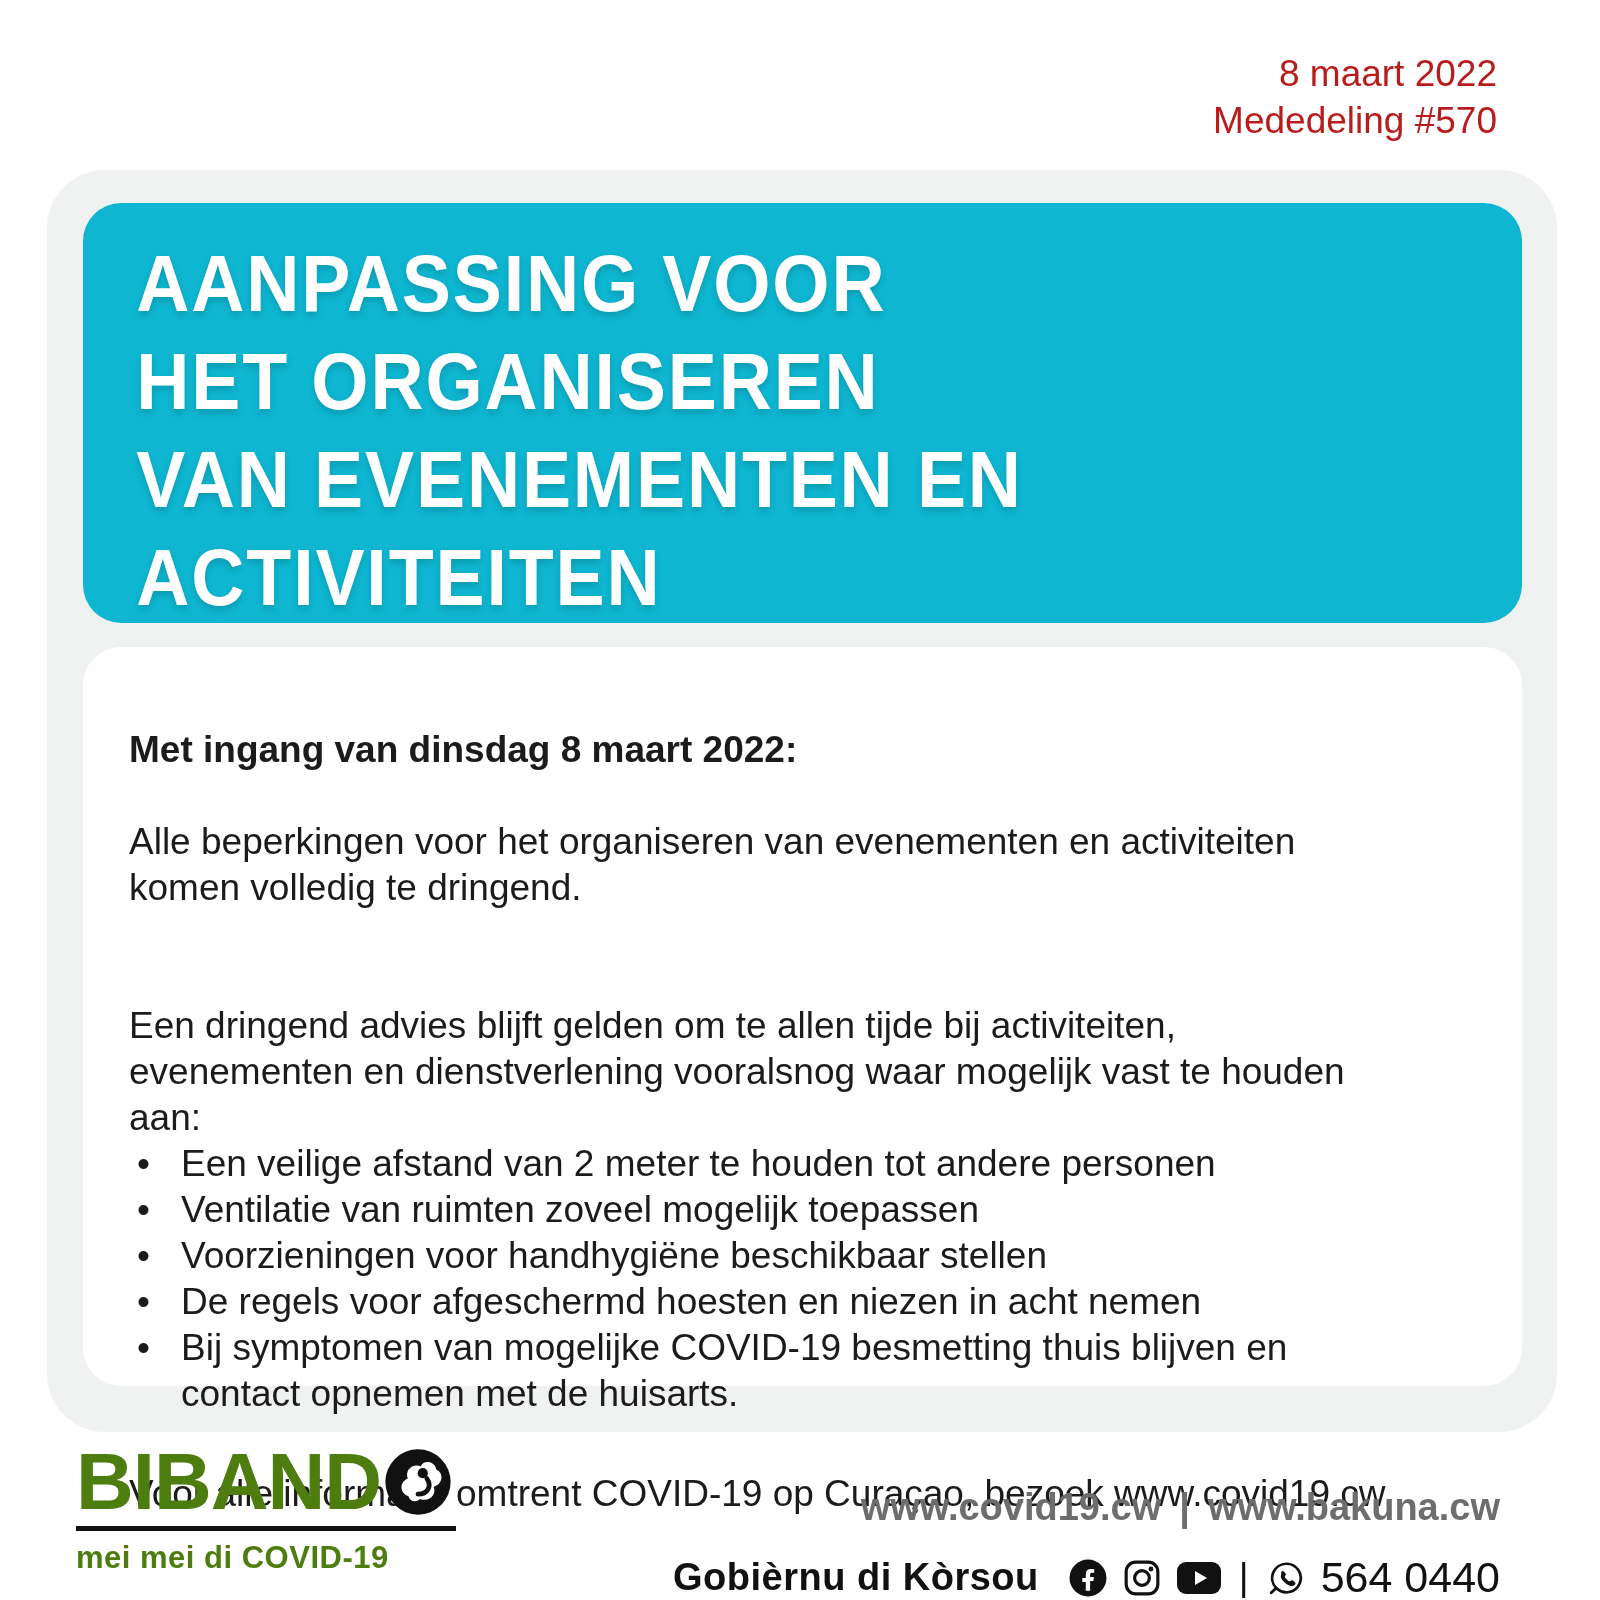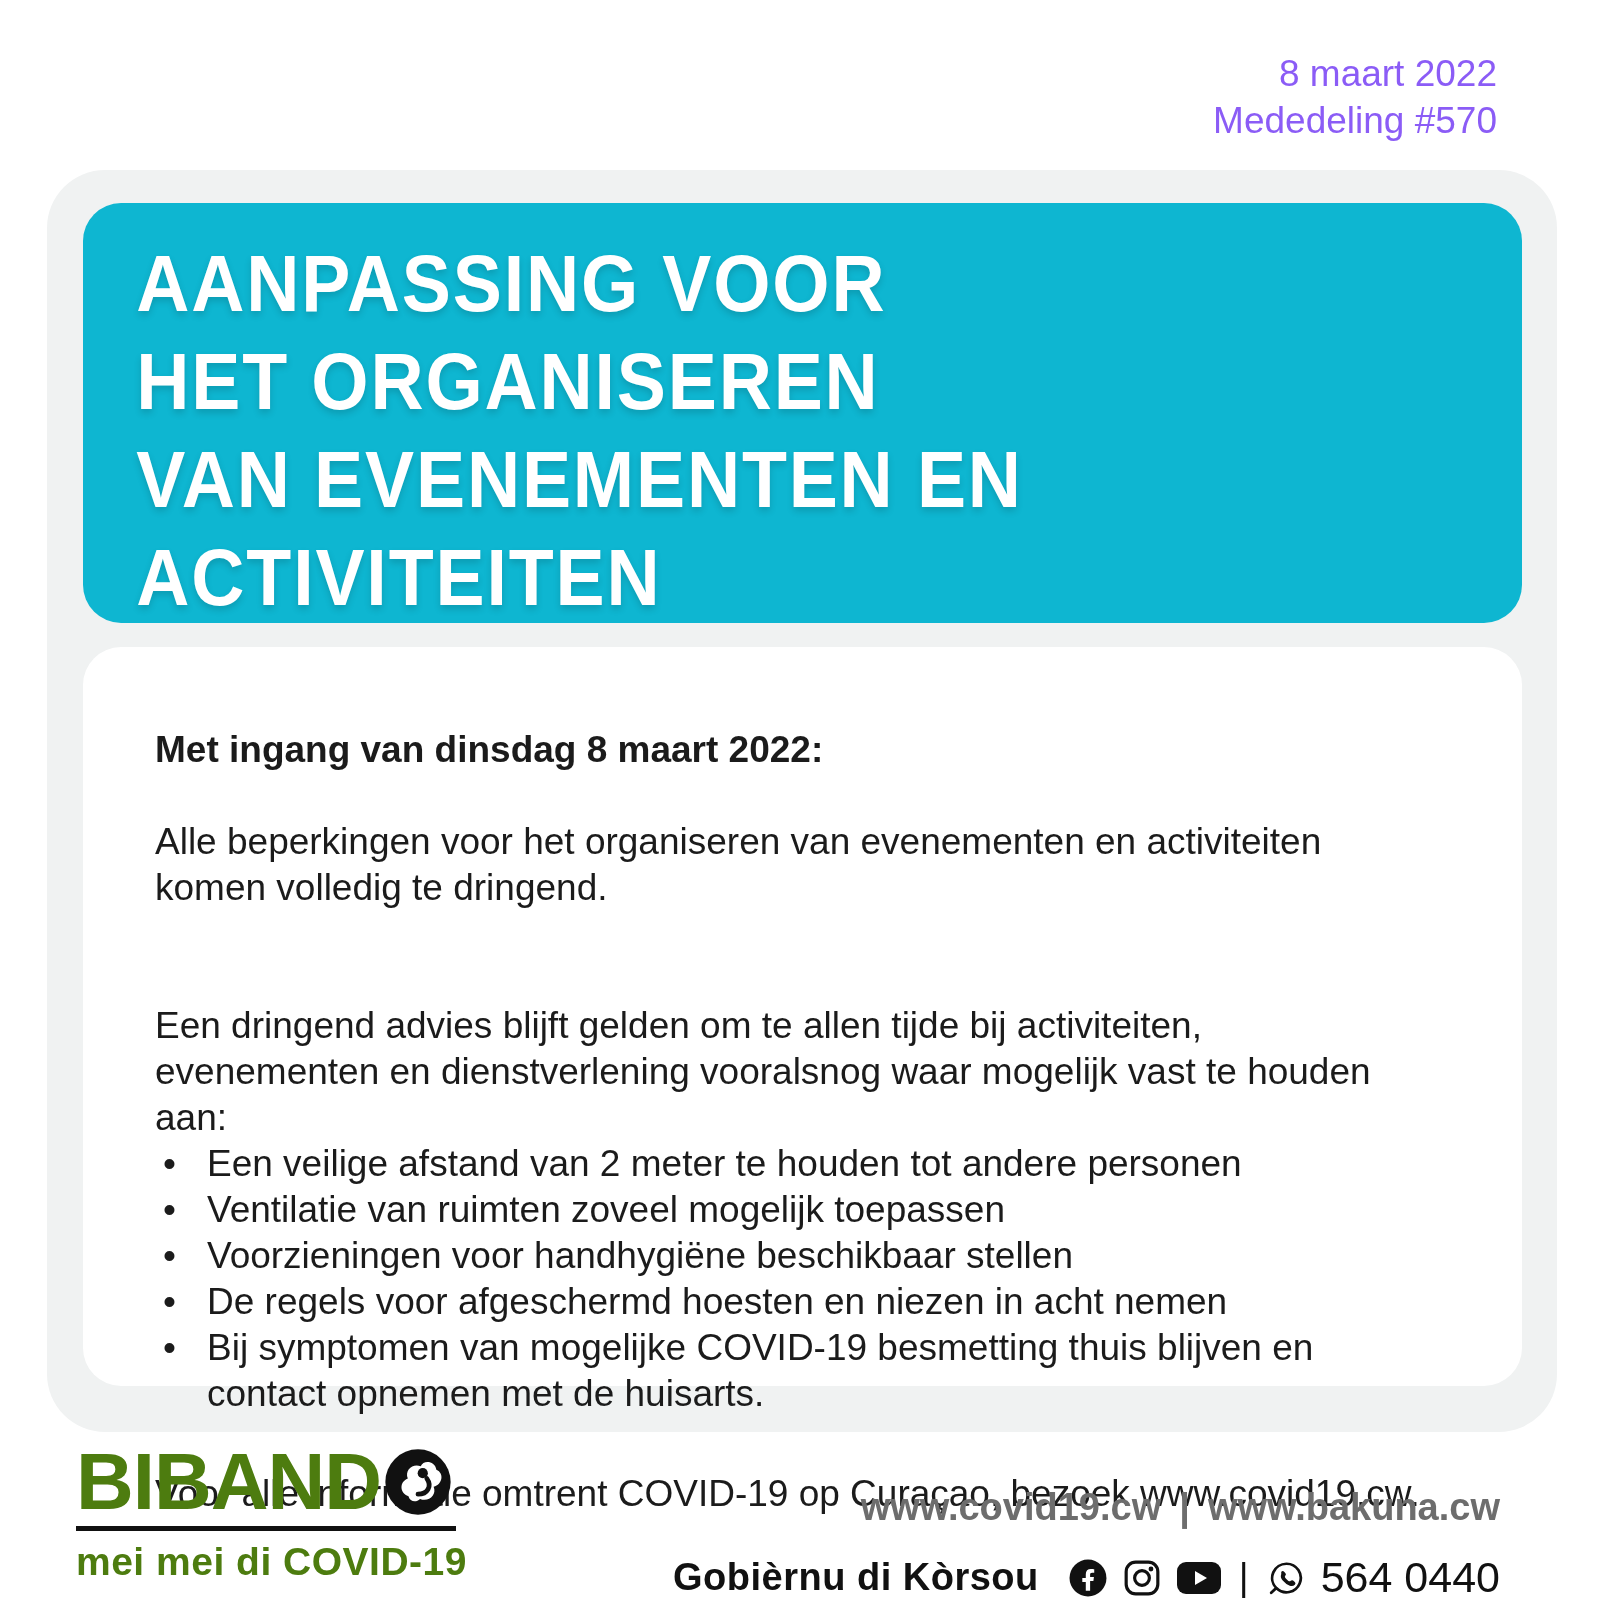--- a/index.html
+++ b/index.html
@@ -1,54 +1,54 @@
 <!DOCTYPE html>
 <html style="--teal: #0eb6d1; --card_gray: #f0f2f2; --link_gray: #6d6d6d; --text: #1b1b1b;"><head>
 <meta charset="utf-8">
 <style>
   html,body{margin:0;padding:0;background:#ffffff;}
   .page{position:relative;width:1600px;height:1600px;background:#ffffff;overflow:hidden;
         font-family:"Liberation Sans", sans-serif;color:#1b1b1b;}
 
   
   .meta{position:absolute;top:50px;right:103px;text-align:right;
-        font-size:37px;line-height:47px;color:#8b5cf6;}
+        font-size:37px;line-height:47px;color:#b91c1c;}
 
   
   .card{position:absolute;left:47px;top:170px;width:1510px;height:1262px;
         background:var(--card_gray,#f0f2f2);border-radius:58px;}
 
   
   .banner{position:absolute;left:36px;top:33px;width:1439px;height:420px;
           background:var(--teal,#0eb6d1);border-radius:38px;overflow:hidden;}
   .title{margin:0;padding:32px 0 0 58px;font-weight:bold;font-size:80px;line-height:98px;
          color:#fff;white-space:pre-line;letter-spacing:2px;
          transform:scaleX(.92);transform-origin:left top;
          text-shadow:0 4px 8px rgba(0,0,0,.15);}
 
   
   .content{position:absolute;left:36px;top:477px;width:1439px;height:739px;
-           background:#fff;border-radius:38px;padding:34px 72px;box-sizing:border-box;
+           background:#fff;border-radius:38px;padding:34px 46px;box-sizing:border-box;
            font-size:37px;line-height:46px;}
   .para{margin:0 0 46px 0;white-space:pre-line;}
   .para.tight{margin-bottom:0;}
   .intro-heading{font-weight:bold;display:block;}
   .intro-body{display:block;}
   ul.bullets{list-style:none;margin:0;padding:0;}
   .bullets li{position:relative;padding-left:52px;white-space:pre-line;}
   .bullets li::before{content:"\2022";position:absolute;left:8px;top:0;}
   .closing{margin:54px 0 0 0;white-space:pre-line;}
 
   
   .brand{position:absolute;left:76px;top:1444px;color:#4d7c0f;}
   .brand-word{display:flex;align-items:center;font-size:80px;font-weight:bold;
               letter-spacing:-1px;line-height:76px;}
   .brand-o{width:68px;height:68px;margin-left:3px;}
   .brand-rule{width:380px;height:5px;background:#111;margin-top:6px;}
-  .brand-tagline{font-size:39px;font-weight:bold;margin-top:9px;letter-spacing:.5px;}
+  .brand-tagline{font-size:31px;font-weight:bold;margin-top:9px;letter-spacing:.5px;}
 
   
   .footer-right{position:absolute;right:100px;top:1486px;text-align:right;}
   .footer-links{font-size:38px;font-weight:bold;color:var(--link_gray,#6d6d6d);
                 display:flex;justify-content:flex-end;align-items:baseline;gap:18px;}
   .footer-gov{margin-top:24px;display:flex;align-items:center;justify-content:flex-end;
               gap:16px;font-size:38px;color:#111;}
   .gov-name{font-weight:bold;letter-spacing:.5px;margin-right:14px;}
   .icon{display:inline-block;vertical-align:middle;}
   .sep{color:#6d6d6d;}

